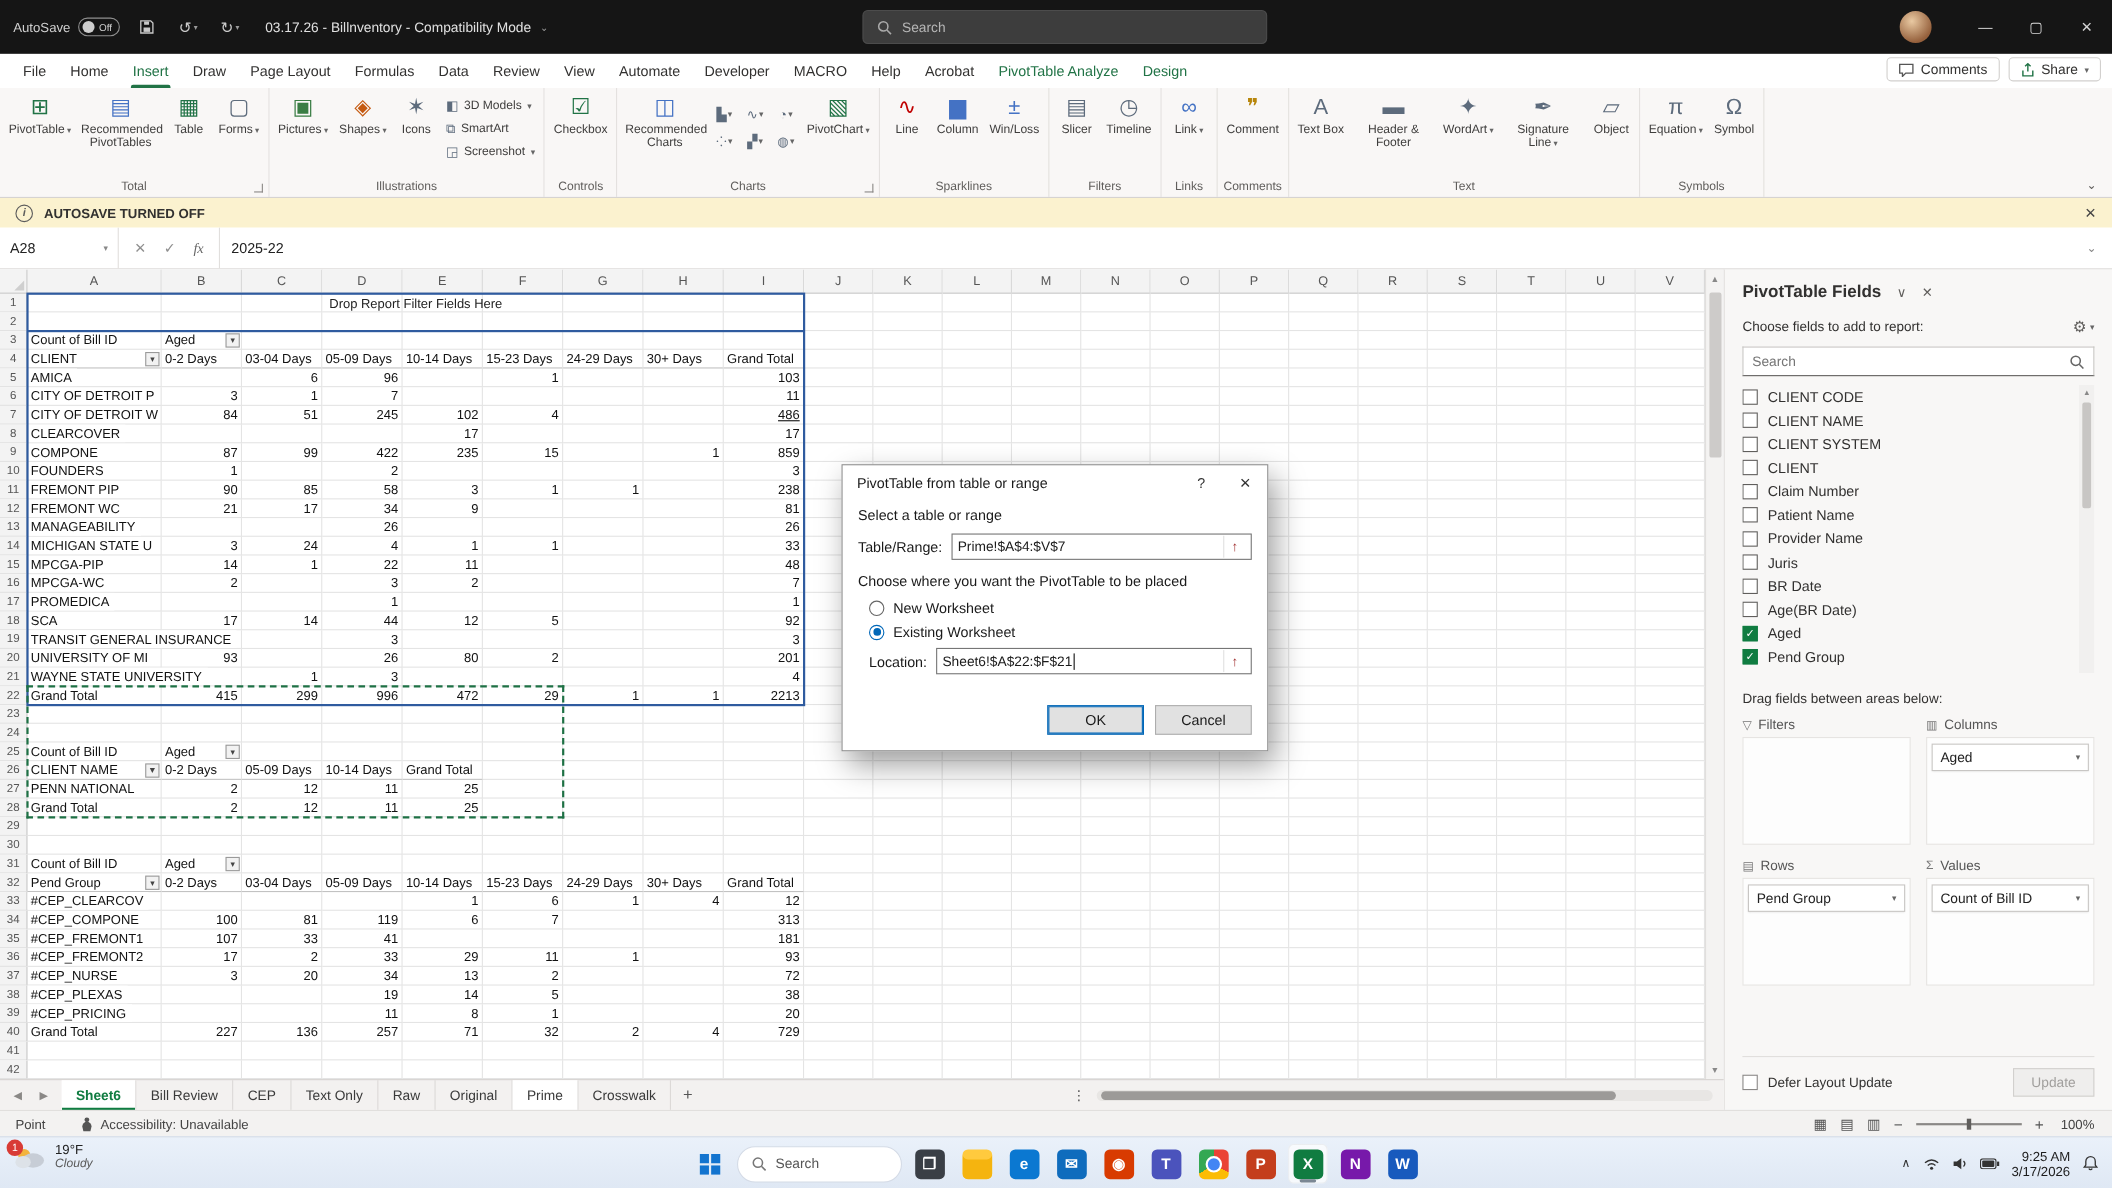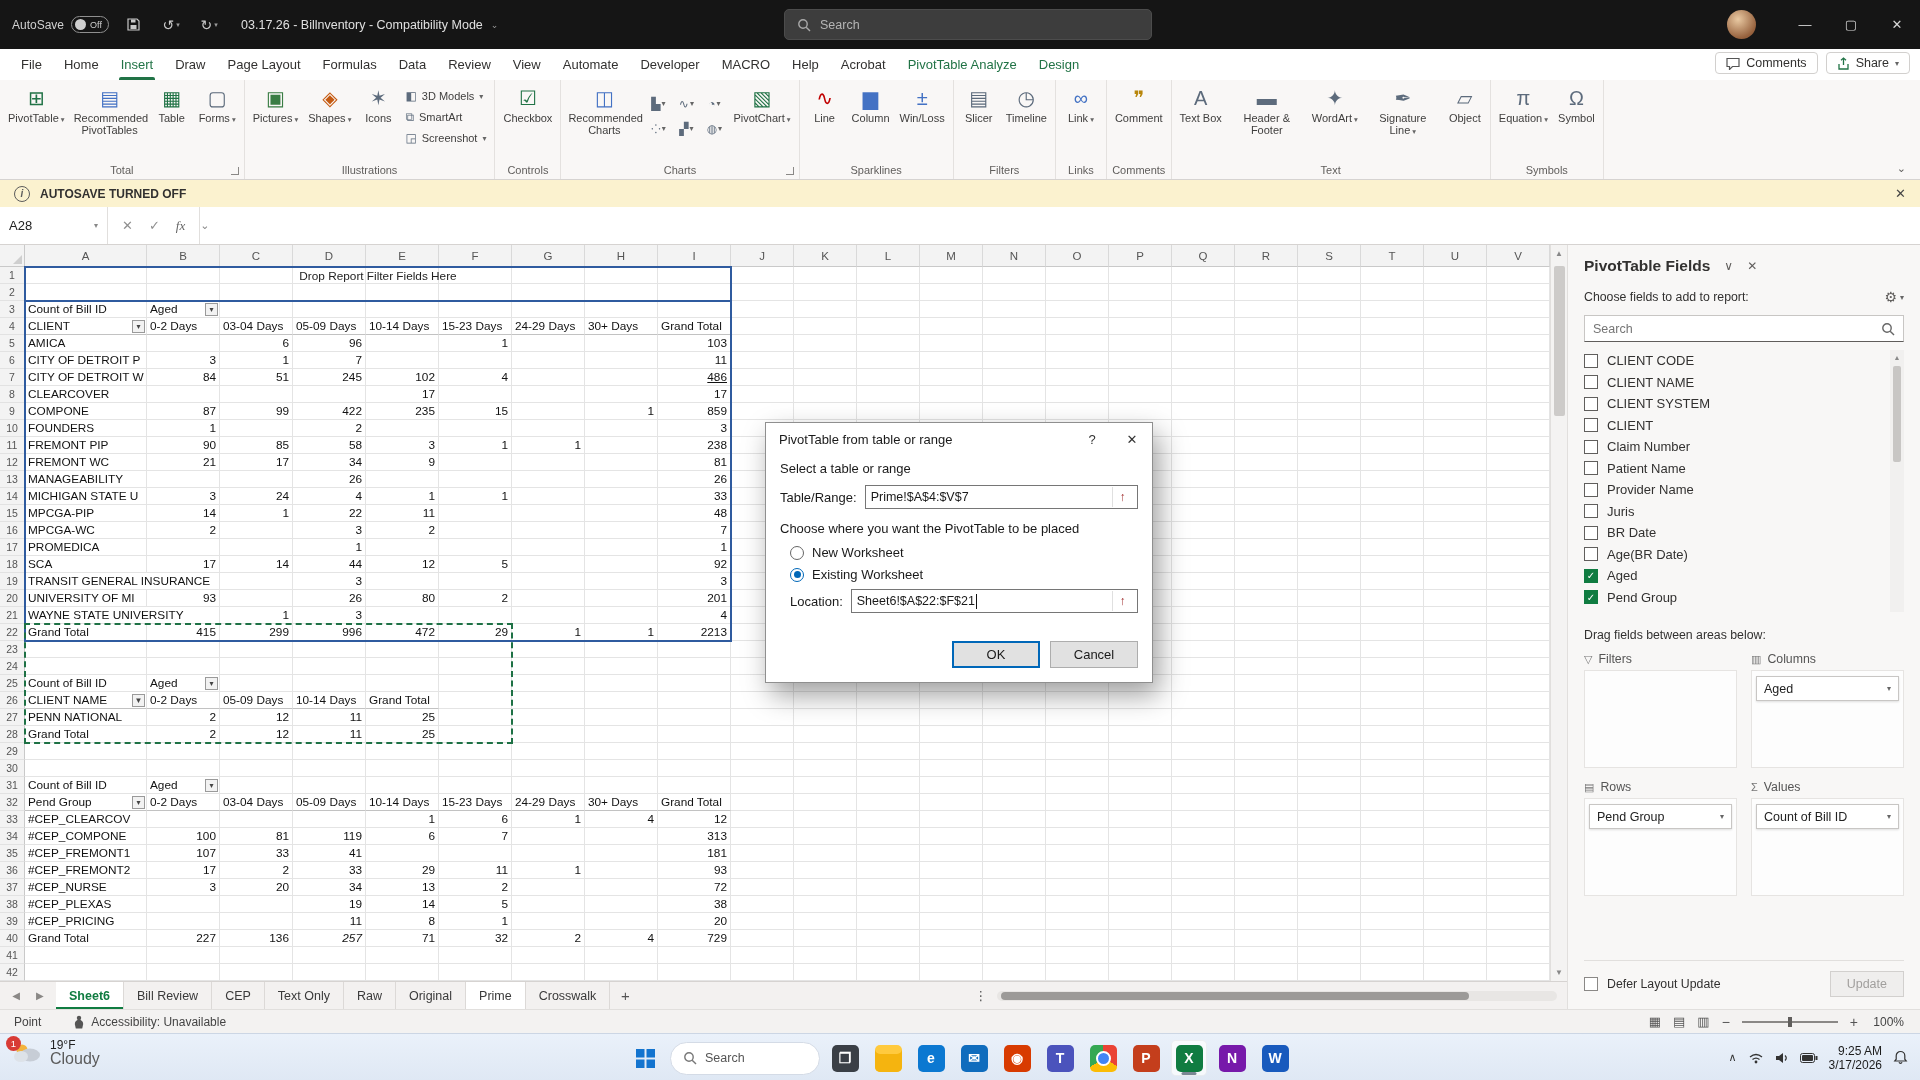--- a/index.html
+++ b/index.html
@@ -117,21 +117,21 @@
 .zthumb{position:absolute;left:46px;top:-4px;width:4px;height:10px;background:#605e5c;}
 .zpct{min-width:34px;text-align:right;}
 
 
 .taskbar{position:absolute;left:0;top:1033px;width:1920px;height:47px;background:linear-gradient(#eaf1fa,#dfe8f4);border-top:1px solid #ccd6e4;}
 .weather{position:absolute;left:12px;top:5px;display:flex;align-items:center;gap:8px;}
 .wbadge{position:absolute;left:-6px;top:-4px;width:15px;height:15px;border-radius:50%;background:#d83b35;color:#fff;font-size:9.5px;display:flex;align-items:center;justify-content:center;z-index:2;}
 .wicon{position:relative;width:30px;height:24px;}
 .wtext{display:flex;flex-direction:column;justify-content:center;line-height:13px;}
 .wtemp{font-size:12px;color:#222;}
-.wcond{font-size:16px;color:#5a5a5a;}
+.wcond{font-size:11px;color:#5a5a5a;font-style:italic;}
 .tb-center{position:absolute;left:50%;top:6px;transform:translateX(-50%);display:flex;align-items:center;gap:7px;}
 .startbtn,.app{width:36px;height:36px;border-radius:5px;display:flex;align-items:center;justify-content:center;position:relative;}
 .searchpill{width:150px;height:33px;background:#fff;border:1px solid #d4dbe6;border-radius:17px;display:flex;align-items:center;gap:8px;padding:0 12px;font-size:12.5px;color:#555;}
 .appic{width:27px;height:27px;border-radius:5px;display:flex;align-items:center;justify-content:center;color:#fff;font-size:14px;font-weight:bold;}
 .appic.chrome{background:conic-gradient(#ea4335 0 33%,#fbbc05 0 66%,#34a853 0 100%);position:relative;}
 .appic.chrome::after{content:"";width:11px;height:11px;border-radius:50%;background:#4285f4;border:2px solid #fff;}
 .app.active{background:rgba(255,255,255,.7);box-shadow:inset 0 0 0 1px rgba(0,0,0,.05);}
 .app.active::after{content:"";position:absolute;left:50%;bottom:1px;transform:translateX(-50%);width:15px;height:3px;border-radius:2px;background:#7b8794;}
 .tray{position:absolute;right:12px;top:0;height:47px;display:flex;align-items:center;gap:11px;}
 .trayico{display:flex;align-items:center;color:#333;}
@@ -491,20 +491,21 @@
   <div class="fbar">
     <div class="namebox">
       <span>A28</span>
         <span class="dd">▾</span>
     </div>
     <div class="fxbtns">
       <span>✕</span>
       <span>✓</span>
       <span class="fx">fx</span>
     </div>
+    <div class="fcontent">2025-22</div>
     <div class="fchev">⌄</div>
   </div>
 
   <div class="gridwrap">
     <div class="colhdrs">
         <div class="corner"></div>
         <div class="colh" style="width: 122px;">A</div>
         <div class="colh" style="width: 73px;">B</div>
         <div class="colh" style="width: 73px;">C</div>
         <div class="colh" style="width: 73px;">D</div>
@@ -1875,21 +1876,21 @@
           <div class="rownum">40</div>
           <div class="cell lbl" style="width: 122px;">
             <span class="ctext">Grand Total</span>
           </div>
           <div class="cell num" style="width: 73px;">
             <span class="ctext">227</span>
           </div>
           <div class="cell num" style="width: 73px;">
             <span class="ctext">136</span>
           </div>
-          <div class="cell num" style="width: 73px; font-style: italic;">
+          <div class="cell num" style="width: 73px;">
             <span class="ctext">257</span>
           </div>
           <div class="cell num" style="width: 73px;">
             <span class="ctext">71</span>
           </div>
           <div class="cell num" style="width: 73px;">
             <span class="ctext">32</span>
           </div>
           <div class="cell num" style="width: 73px;">
             <span class="ctext">2</span>

